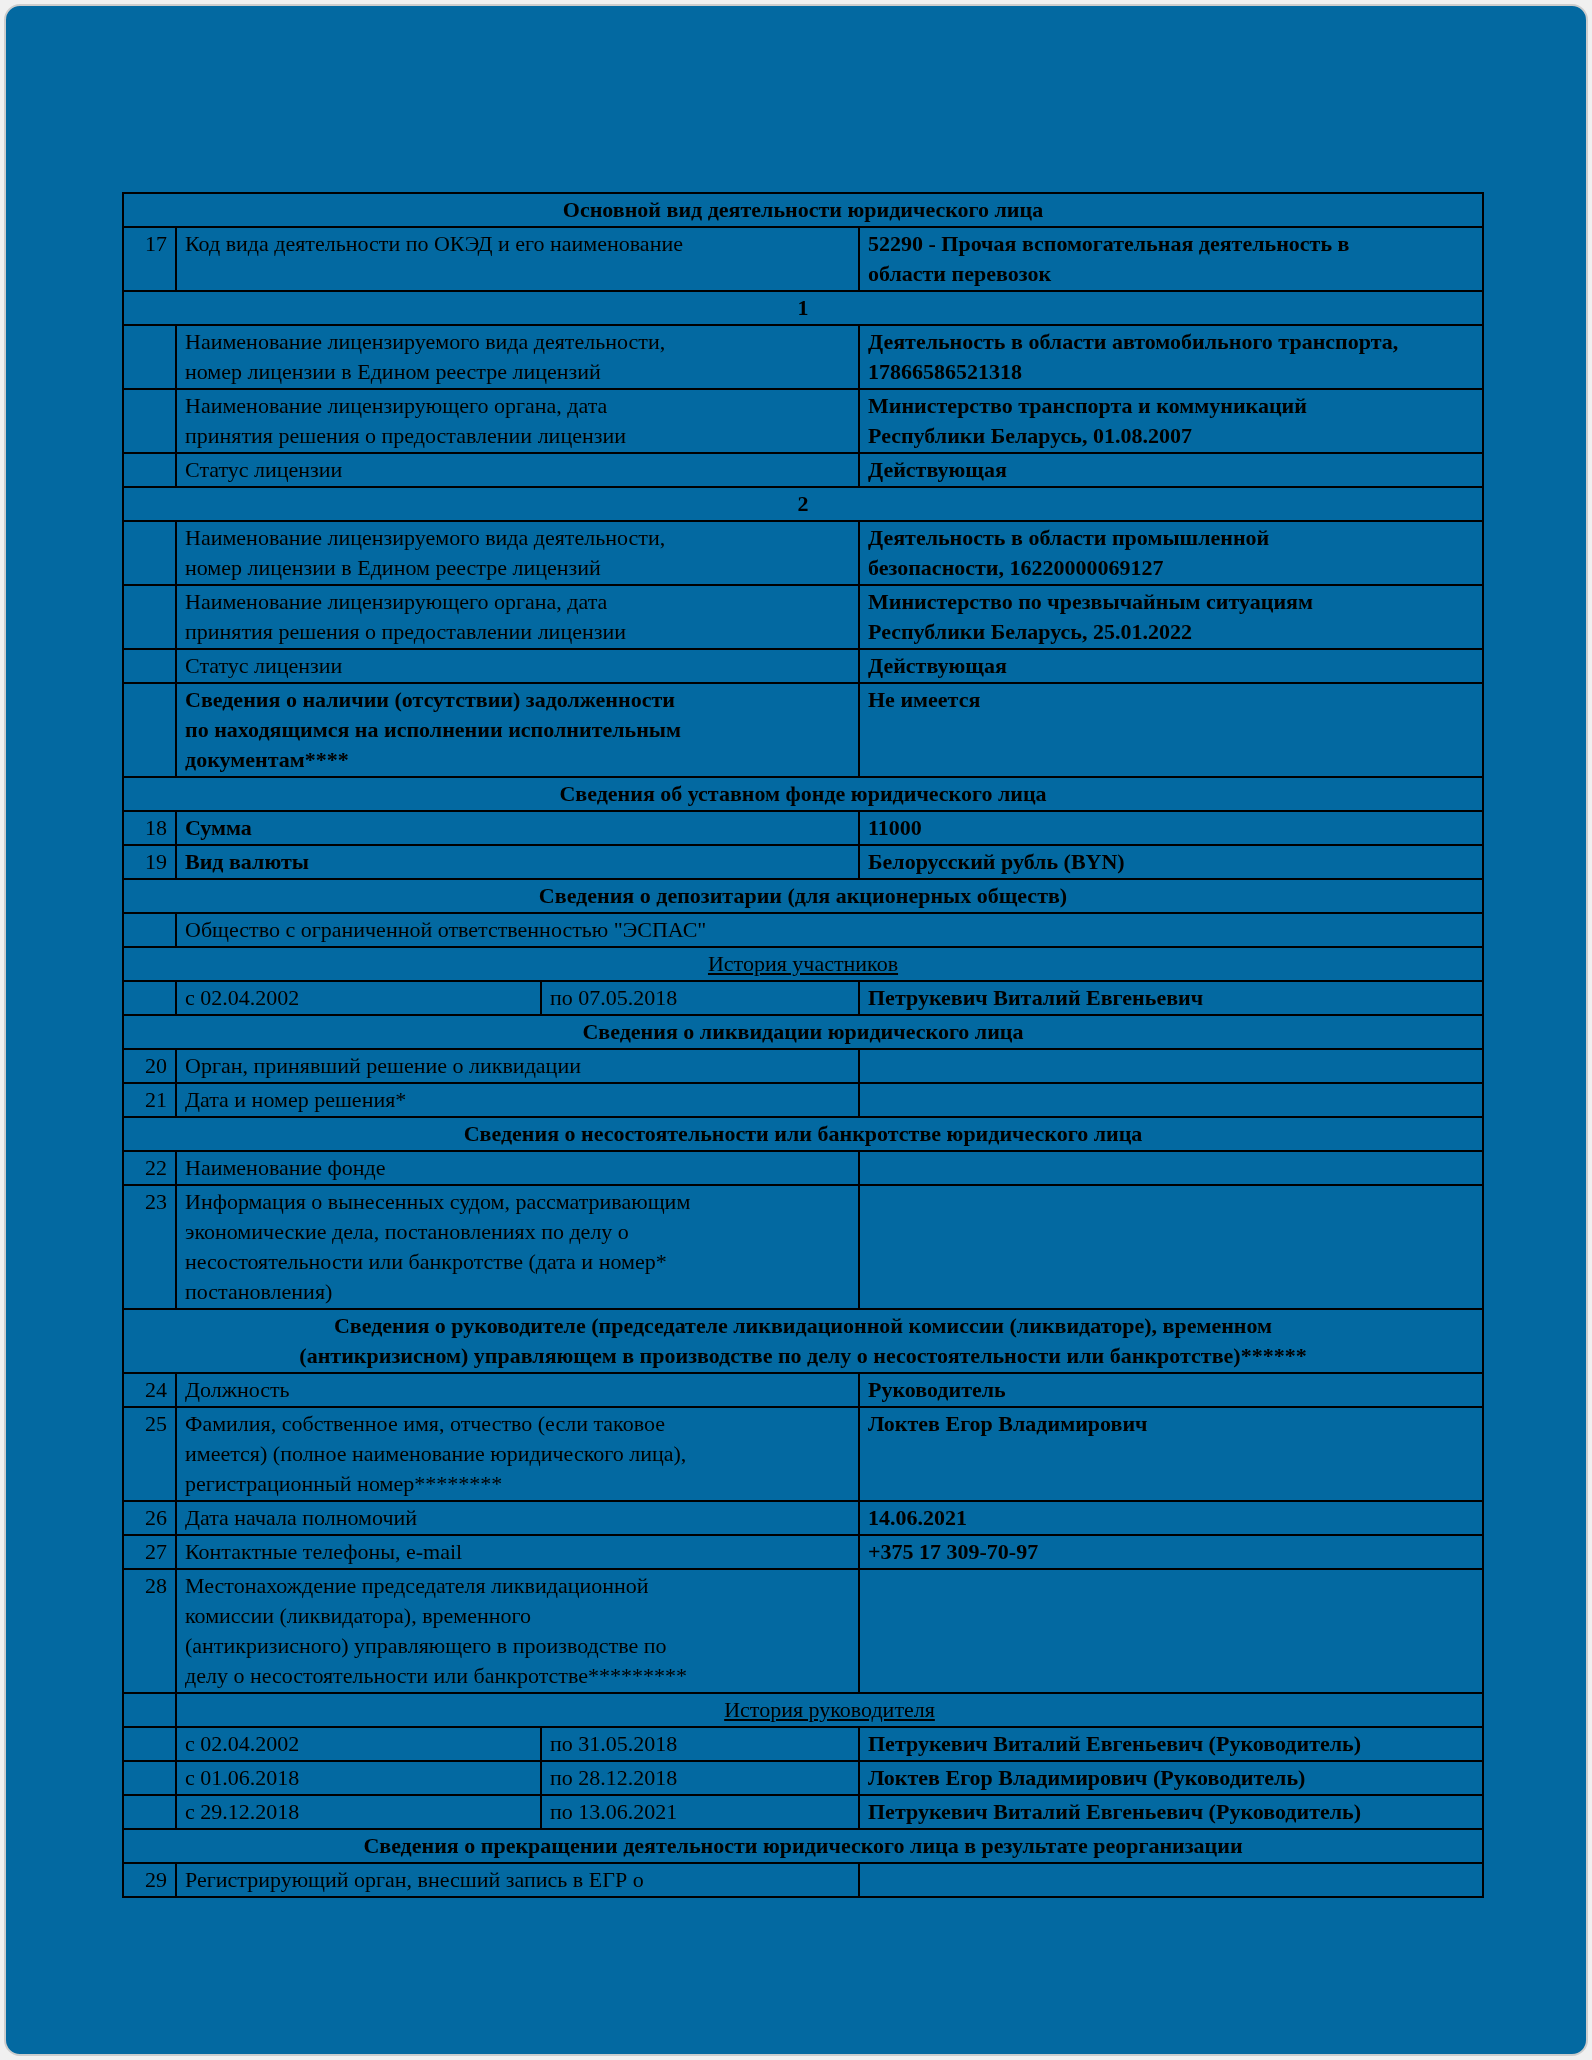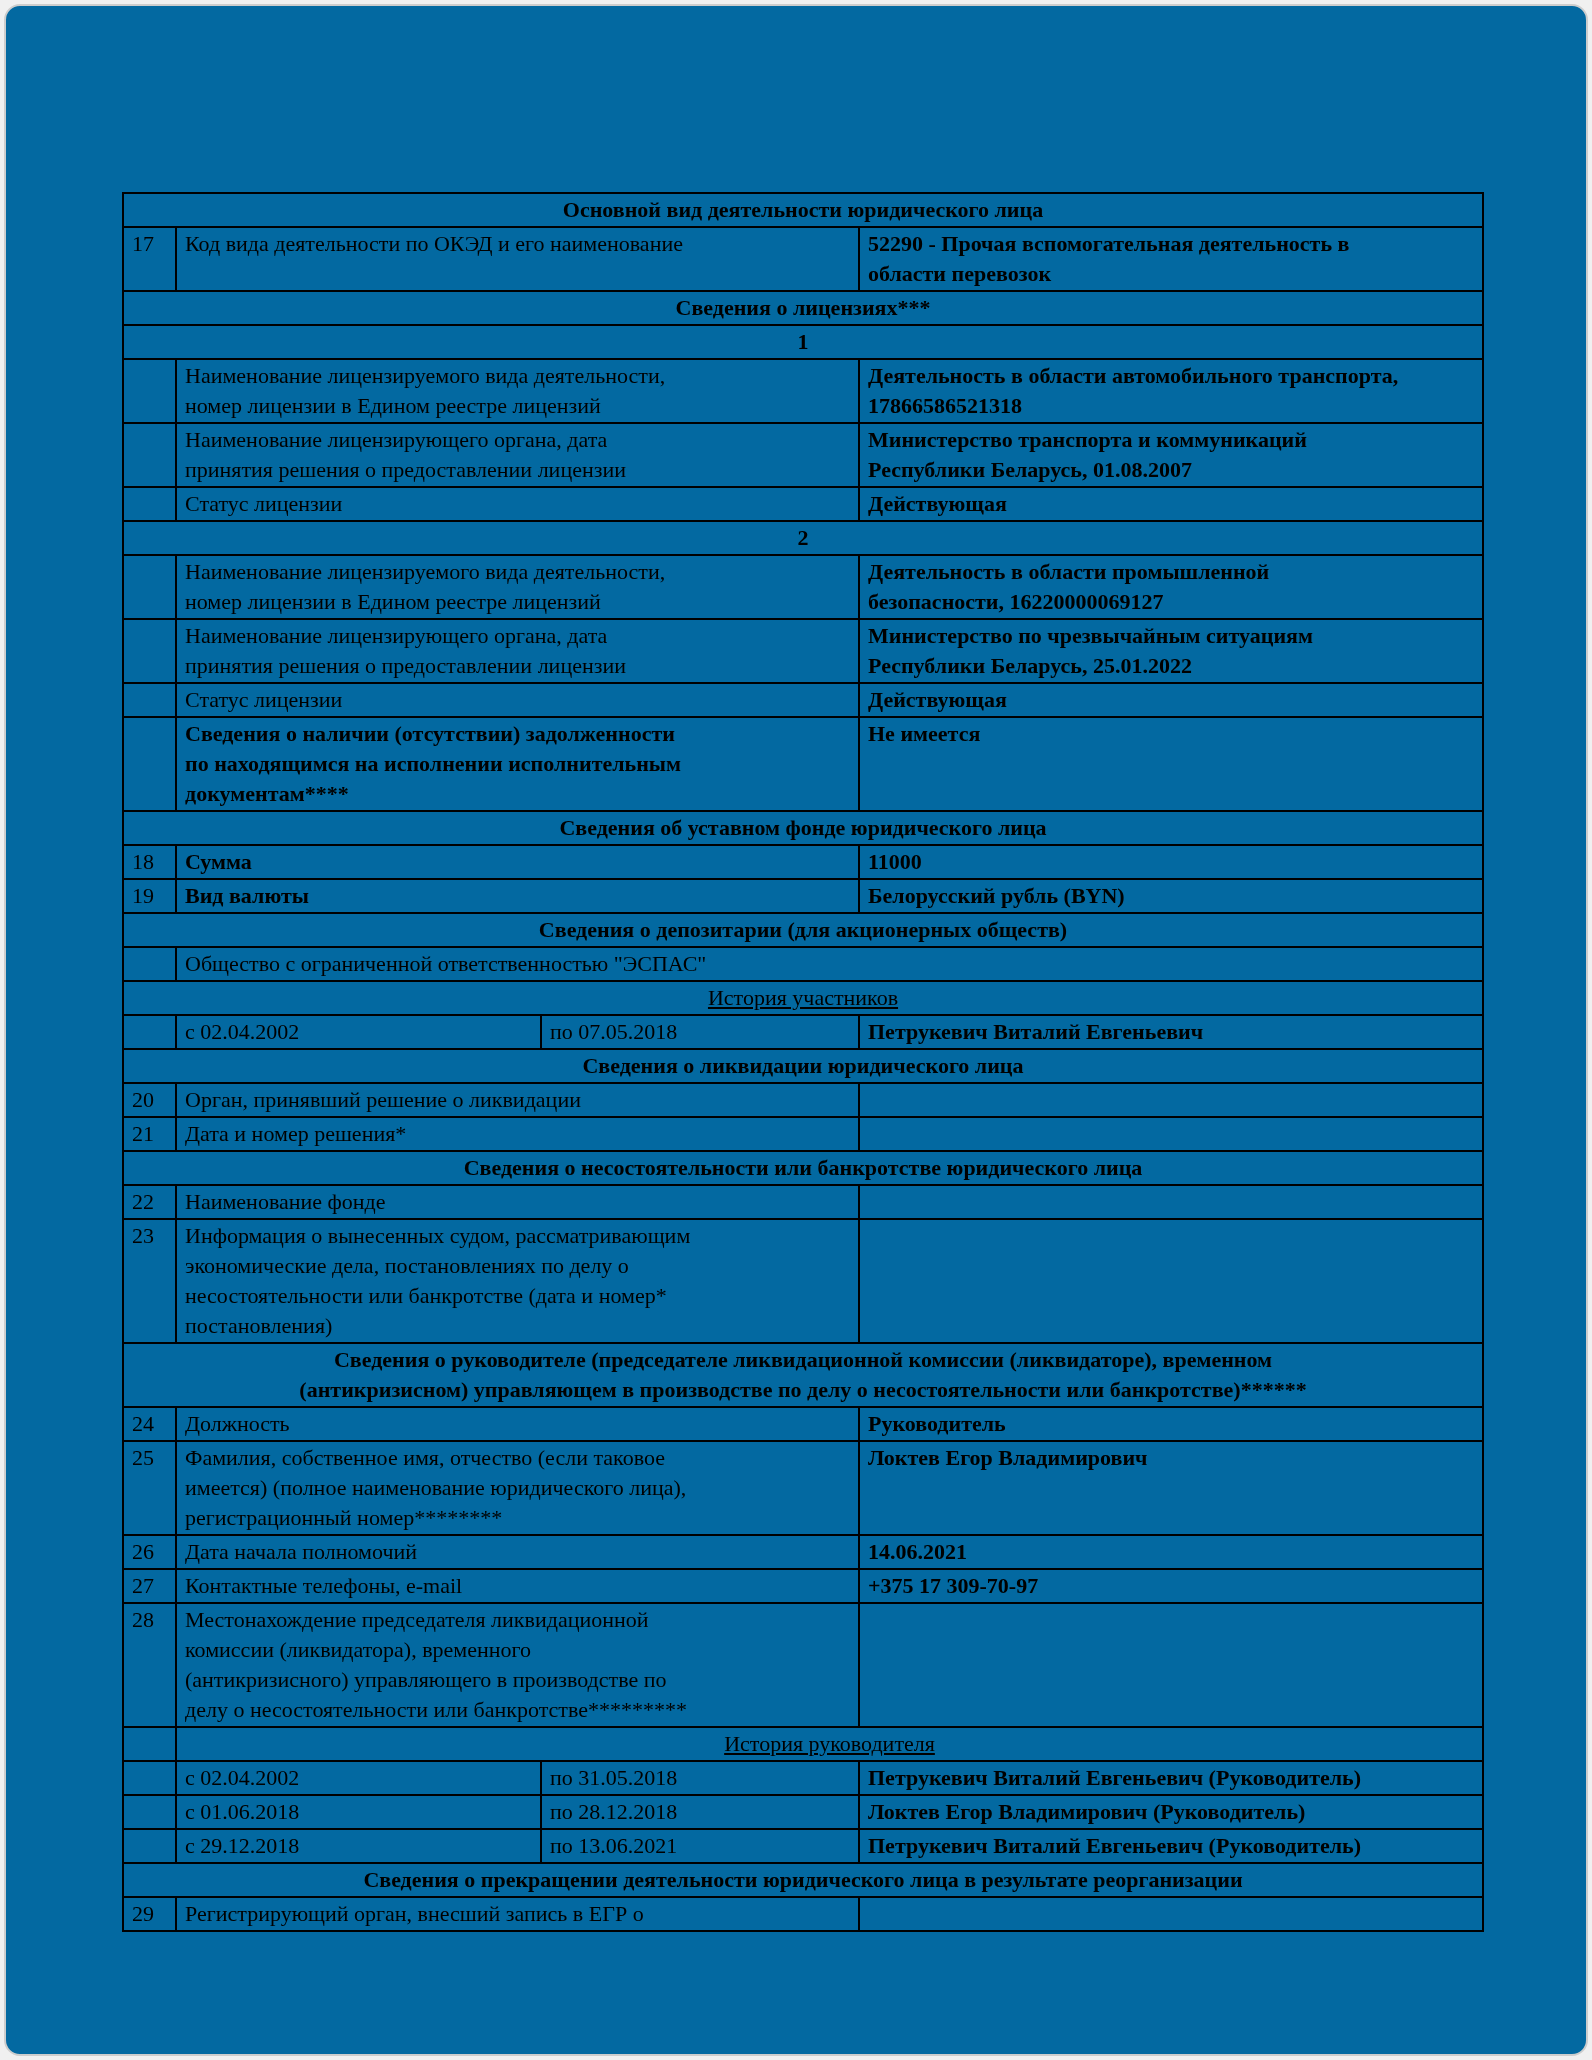--- a/index.html
+++ b/index.html
@@ -16,21 +16,21 @@
     position:absolute; left:116px; top:186px;
     width:1360px; border-collapse:collapse; table-layout:fixed;
   }
   table.doc td {
     border:2px solid #000;
     padding:1px 8px;
     font-size:22px; line-height:30px;
     vertical-align:top;
     overflow:hidden;
   }
-  td.c-num   { text-align:left; padding:1px 2px; }
+  td.c-num   { text-align:right; padding:1px 2px; }
   td.c-label { text-align:left; white-space:pre-line;margin-left:32px; }
   td.c-value { text-align:left; white-space:pre-line;font-weight:bold; }
   td.c-header  { font-weight:bold; text-align:center; }
   td.c-subnum  { font-weight:bold; text-align:center; }
   td.c-histhead{ text-align:center;text-decoration:underline; }
   .bold { font-weight:bold; }
 </style>
 </head>
 <body>
 
@@ -49,23 +49,20 @@
           <td colspan="4" class="c-header">Основной вид деятельности юридического лица</td>
         </tr>
 
         <tr>
           <td class="c-num">17</td>
           <td colspan="2" class="c-label">Код вида деятельности по ОКЭД и его наименование</td>
           <td class="c-value">52290 - Прочая вспомогательная деятельность в
 области перевозок</td>
         </tr>
 
-        <tr>
-          <td colspan="4" class="c-header">Сведения о лицензиях***</td>
-        </tr>
 
         <tr>
           <td colspan="4" class="c-subnum">1</td>
         </tr>
 
         <tr>
           <td class="c-num"></td>
           <td colspan="2" class="c-label">Наименование лицензируемого вида деятельности,
 номер лицензии в Едином реестре лицензий</td>
           <td class="c-value">Деятельность в области автомобильного транспорта,

